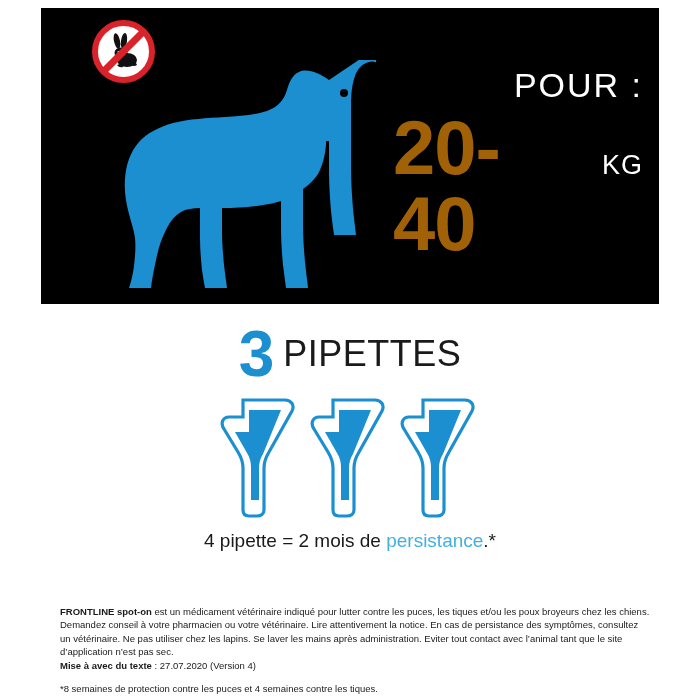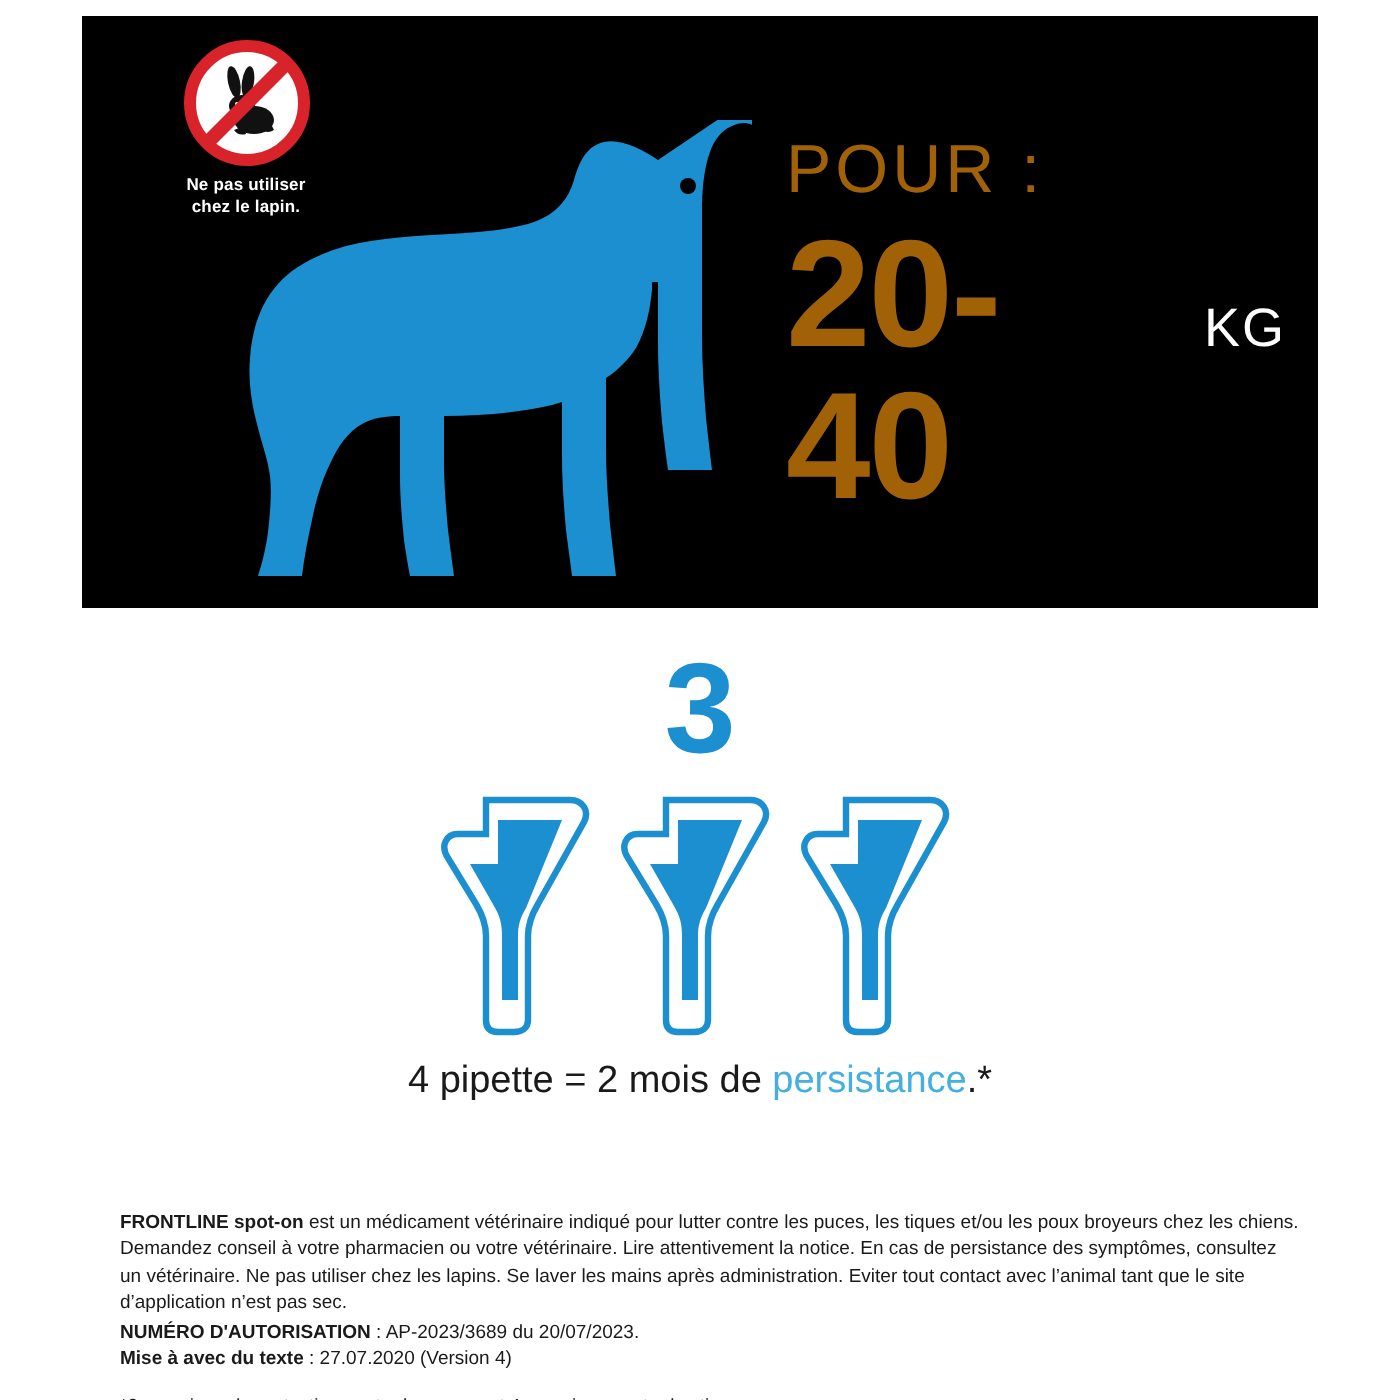--- a/index.html
+++ b/index.html
@@ -87,26 +87,27 @@
   }
 
   
   .hero-text {
     position: absolute;
     left: 352px;
     top: 60px;
     width: 250px;
   }
   .pour {
-    color: #a16207;
+    color: #ffffff;
     font-size: 34px;
     letter-spacing: 2px;
     font-weight: normal;
     line-height: 1;
     margin-bottom: 8px;
+    text-align: right;
   }
   .weight-row {
     display: flex;
     align-items: baseline;
   }
   .weight {
     color: #a16207;
     font-size: 76px;
     font-weight: bold;
     letter-spacing: -1px;
@@ -195,24 +196,20 @@
             <ellipse cx="14" cy="9" rx="3" ry="8" transform="rotate(-12 14 9)"></ellipse>
             <ellipse cx="21" cy="9" rx="3" ry="8" transform="rotate(8 21 9)"></ellipse>
             <ellipse cx="18" cy="21" rx="6.5" ry="5.5"></ellipse>
             <ellipse cx="24" cy="28" rx="10" ry="7"></ellipse>
             <circle cx="15.5" cy="20" r="1" fill="#ffffff"></circle>
             <path d="M14 33 q2 3 6 2 l-1 -4 z"></path>
             <path d="M28 33 q3 2 6 0 l-2 -4 z"></path>
           </g>
         </svg>
         <div class="bar"></div>
-      </div>
-      <div class="no-rabbit-caption">
-        <div>Ne pas utiliser</div>
-        <div>chez le lapin.</div>
       </div>
     </div>
 
     <svg class="dog" viewBox="0 0 275 235">
       <path fill="#1b8fd0" d="M228 20
         c-10 -7 -22 -12 -30 -8 c-7 3 -10 11 -12 18
         c-3 10 -9 17 -20 21
         c-12 4 -27 5 -42 6
         c-18 1 -36 2 -52 6
         c-14 4 -26 10 -34 19
@@ -266,20 +263,21 @@
       <div class="pour">POUR :</div>
       <div class="weight-row">
         <span class="weight">20-40</span>
         <span class="kg">KG</span>
       </div>
     </div>
   </div>
 
   <div class="pipettes-head">
     <span class="pip-count">3</span>
+    <span class="pip-word">PIPETTES</span>
   </div>
 
   <div class="pipette-row">
     <svg width="82" height="122" viewBox="0 0 82 122">
       <path fill="none" stroke="#1b8fd0" stroke-width="3.2" d="M24 4 L66 4 C72 4 76 9 73 15 L50 56 C47 61 45 66 45 72 L45 114 C45 118 42 120 38 120 L30 120 C26 120 24 118 24 114 L24 72 C24 66 22 61 19 56 L5 33 C1 27 4 21 10 21 L24 21 Z"></path>
       <path fill="#1b8fd0" d="M30 14 L62 14 L44 58 C41 63 40 67 40 72 L40 104 L32 104 L32 72 C32 66 31 62 28 57 L16 36 L30 36 Z"></path>
     </svg>
     <svg width="82" height="122" viewBox="0 0 82 122">
       <path fill="none" stroke="#1b8fd0" stroke-width="3.2" d="M24 4 L66 4 C72 4 76 9 73 15 L50 56 C47 61 45 66 45 72 L45 114 C45 118 42 120 38 120 L30 120 C26 120 24 118 24 114 L24 72 C24 66 22 61 19 56 L5 33 C1 27 4 21 10 21 L24 21 Z"></path>
       <path fill="#1b8fd0" d="M30 14 L62 14 L44 58 C41 63 40 67 40 72 L40 104 L32 104 L32 72 C32 66 31 62 28 57 L16 36 L30 36 Z"></path>
@@ -289,18 +287,17 @@
       <path fill="#1b8fd0" d="M30 14 L62 14 L44 58 C41 63 40 67 40 72 L40 104 L32 104 L32 72 C32 66 31 62 28 57 L16 36 L30 36 Z"></path>
     </svg>
   </div>
 
   <div class="pipette-caption">
     <span>4 pipette = 2 mois de </span><span class="hl">persistance</span><span>.*</span>
   </div>
 
   <div class="legal">
     <p style="margin:0;"><b>FRONTLINE spot-on</b><span> est un médicament vétérinaire indiqué pour lutter contre les puces, les tiques et/ou les poux broyeurs chez les chiens. Demandez conseil à votre pharmacien ou votre vétérinaire. Lire attentivement la notice. En cas de persistance des symptômes, consultez un vétérinaire. Ne pas utiliser chez les lapins. Se laver les mains après administration. Eviter tout contact avec l’animal tant que le site d’application n’est pas sec.</span></p>
-    <div class="line-auth"><b>NUMÉRO D'AUTORISATION</b><span> : AP-2023/3689 du 20/07/2023.</span></div>
     <div><b>Mise à avec du texte</b><span> : 27.07.2020 (Version 4)</span></div>
     <div class="footnote">*8 semaines de protection contre les puces et 4 semaines contre les tiques.</div>
   </div>
 
 </div>
 
 </body></html>

